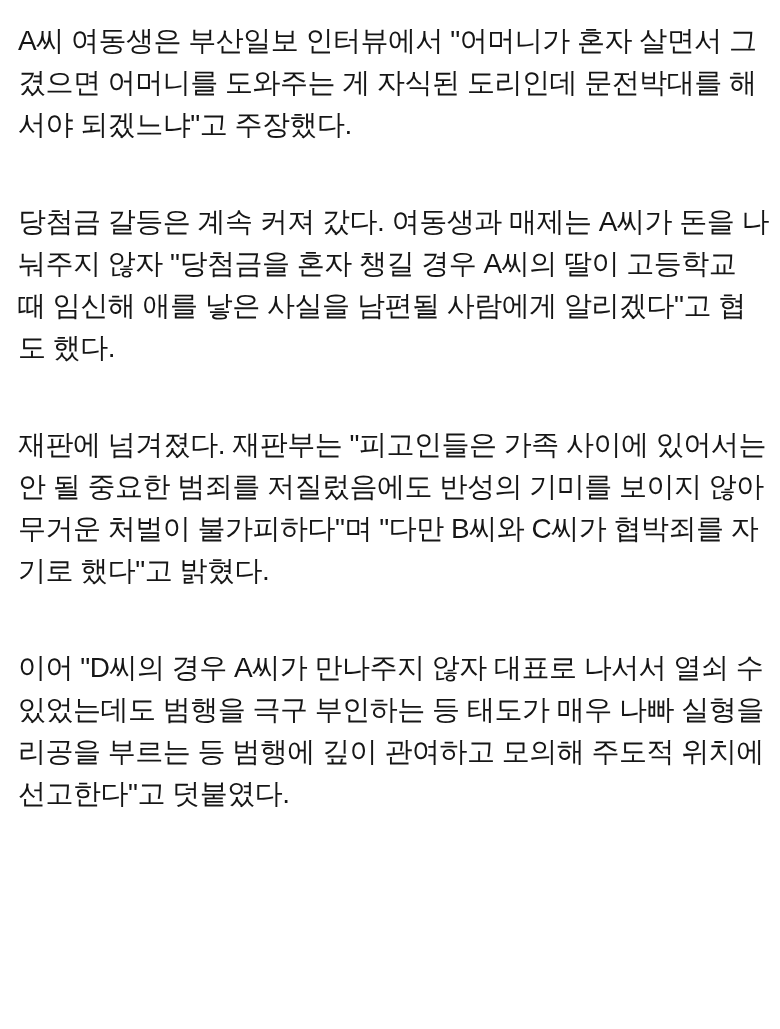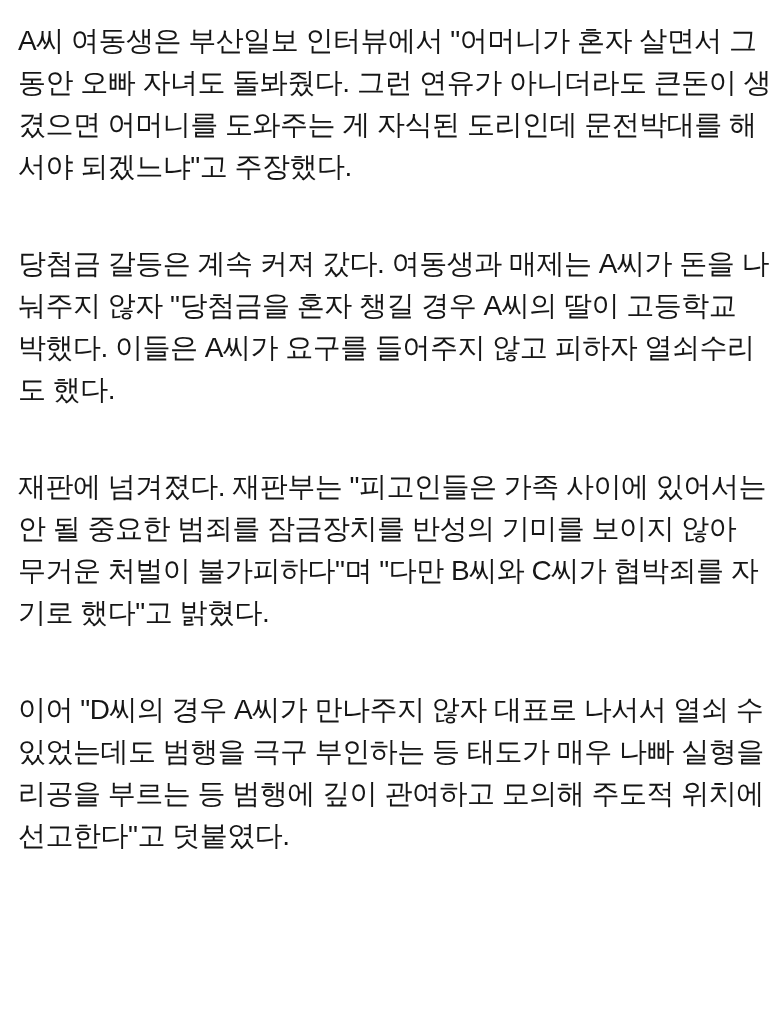--- a/index.html
+++ b/index.html
@@ -32,35 +32,34 @@
     white-space: nowrap;
   }
 </style>
 </head>
 <body>
 
 <div class="article">
 
   <p class="paragraph">
     <span class="text-line">A씨 여동생은 부산일보 인터뷰에서 "어머니가 혼자 살면서 그</span>
-    <span class="text-line">동안 오빠 자녀도 돌봐줬다. 그런 연유가 아니더라도 큰돈이 생</span>
     <span class="text-line">겼으면 어머니를 도와주는 게 자식된 도리인데 문전박대를 해</span>
     <span class="text-line">서야 되겠느냐"고 주장했다.</span>
   </p>
 
   <p class="paragraph">
     <span class="text-line">당첨금 갈등은 계속 커져 갔다. 여동생과 매제는 A씨가 돈을 나</span>
     <span class="text-line">눠주지 않자 "당첨금을 혼자 챙길 경우 A씨의 딸이 고등학교</span>
-    <span class="text-line">박했다. 이들은 A씨가 요구를 들어주지 않고 피하자 열쇠수리</span>
+    <span class="text-line">때 임신해 애를 낳은 사실을 남편될 사람에게 알리겠다"고 협</span>
     <span class="text-line">도 했다.</span>
   </p>
 
   <p class="paragraph">
     <span class="text-line">재판에 넘겨졌다. 재판부는 "피고인들은 가족 사이에 있어서는</span>
-    <span class="text-line">안 될 중요한 범죄를 잠금장치를 반성의 기미를 보이지 않아</span>
+    <span class="text-line">안 될 중요한 범죄를 저질렀음에도 반성의 기미를 보이지 않아</span>
     <span class="text-line">무거운 처벌이 불가피하다"며 "다만 B씨와 C씨가 협박죄를 자</span>
     <span class="text-line">기로 했다"고 밝혔다.</span>
   </p>
 
   <p class="paragraph">
     <span class="text-line">이어 "D씨의 경우 A씨가 만나주지 않자 대표로 나서서 열쇠 수</span>
     <span class="text-line">있었는데도 범행을 극구 부인하는 등 태도가 매우 나빠 실형을</span>
     <span class="text-line">리공을 부르는 등 범행에 깊이 관여하고 모의해 주도적 위치에</span>
     <span class="text-line">선고한다"고 덧붙였다.</span>
   </p>

